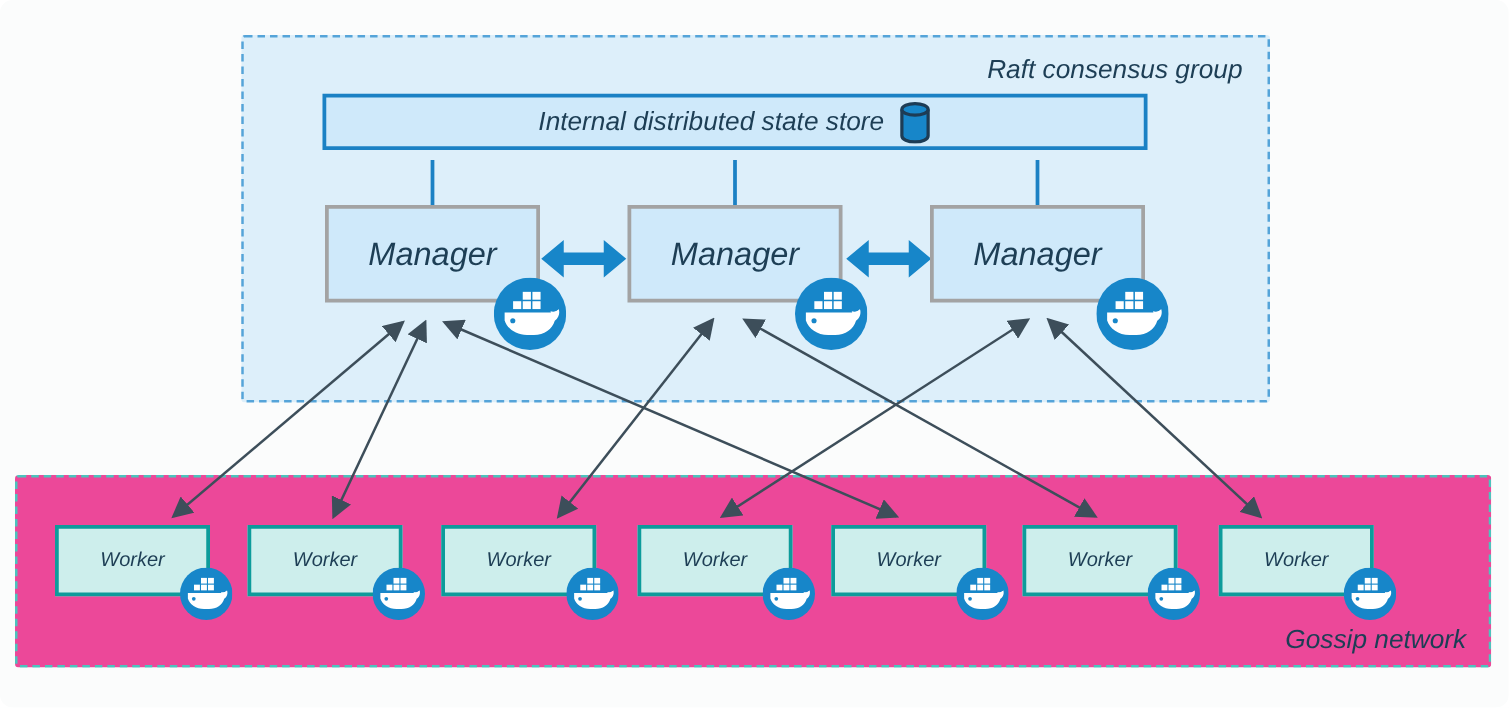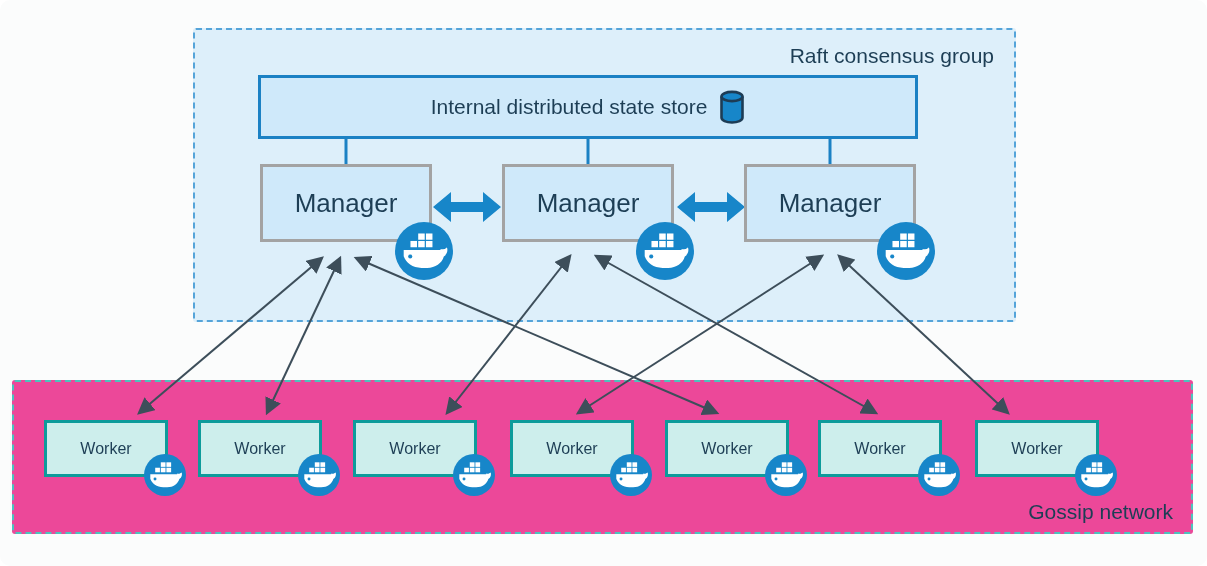--- a/index.html
+++ b/index.html
@@ -3,20 +3,21 @@
 <meta charset="utf-8">
 <style>
   html,body{margin:0;padding:0;background:#ffffff;}
   .canvas{
     position:relative;
     width:1207px;height:566px;
     background:#fbfcfc;
     font-family:"Liberation Sans", sans-serif;
     overflow:hidden;
     border-radius:10px;
+    font-style:italic;
   }
   
   .raft-group{
     position:absolute;left:193px;top:28px;width:823px;height:294px;
     background:#ddeffa;border:2px dashed #55a4d9;border-radius:3px;
     box-sizing:border-box;z-index:1;
   }
   .gossip-group{
     position:absolute;left:12px;top:380px;width:1181px;height:154px;
     background:#ec4899;border:2px dashed #4cc4bd;border-radius:3px;
@@ -27,21 +28,21 @@
   }
   .raft-label{top:14px;right:20px;}
   .gossip-label{bottom:8px;right:18px;}
   
   .node{
     position:absolute;box-sizing:border-box;display:flex;
     align-items:center;justify-content:center;
     color:#1d3e55;z-index:3;
   }
   .store-box{
-    left:258px;top:75px;width:660px;height:64px;
+    left:258px;top:75px;width:660px;height:45px;
     background:#cfe9fa;border:3px solid #1b81c4;
     font-size:21px;gap:12px;
   }
   .manager-box{
     top:164px;width:172px;height:78px;
     background:#cfe9fa;border:3px solid #a3a3a3;
     font-size:26px;
   }
   .manager-1{left:260px;}
   .manager-2{left:502px;}

